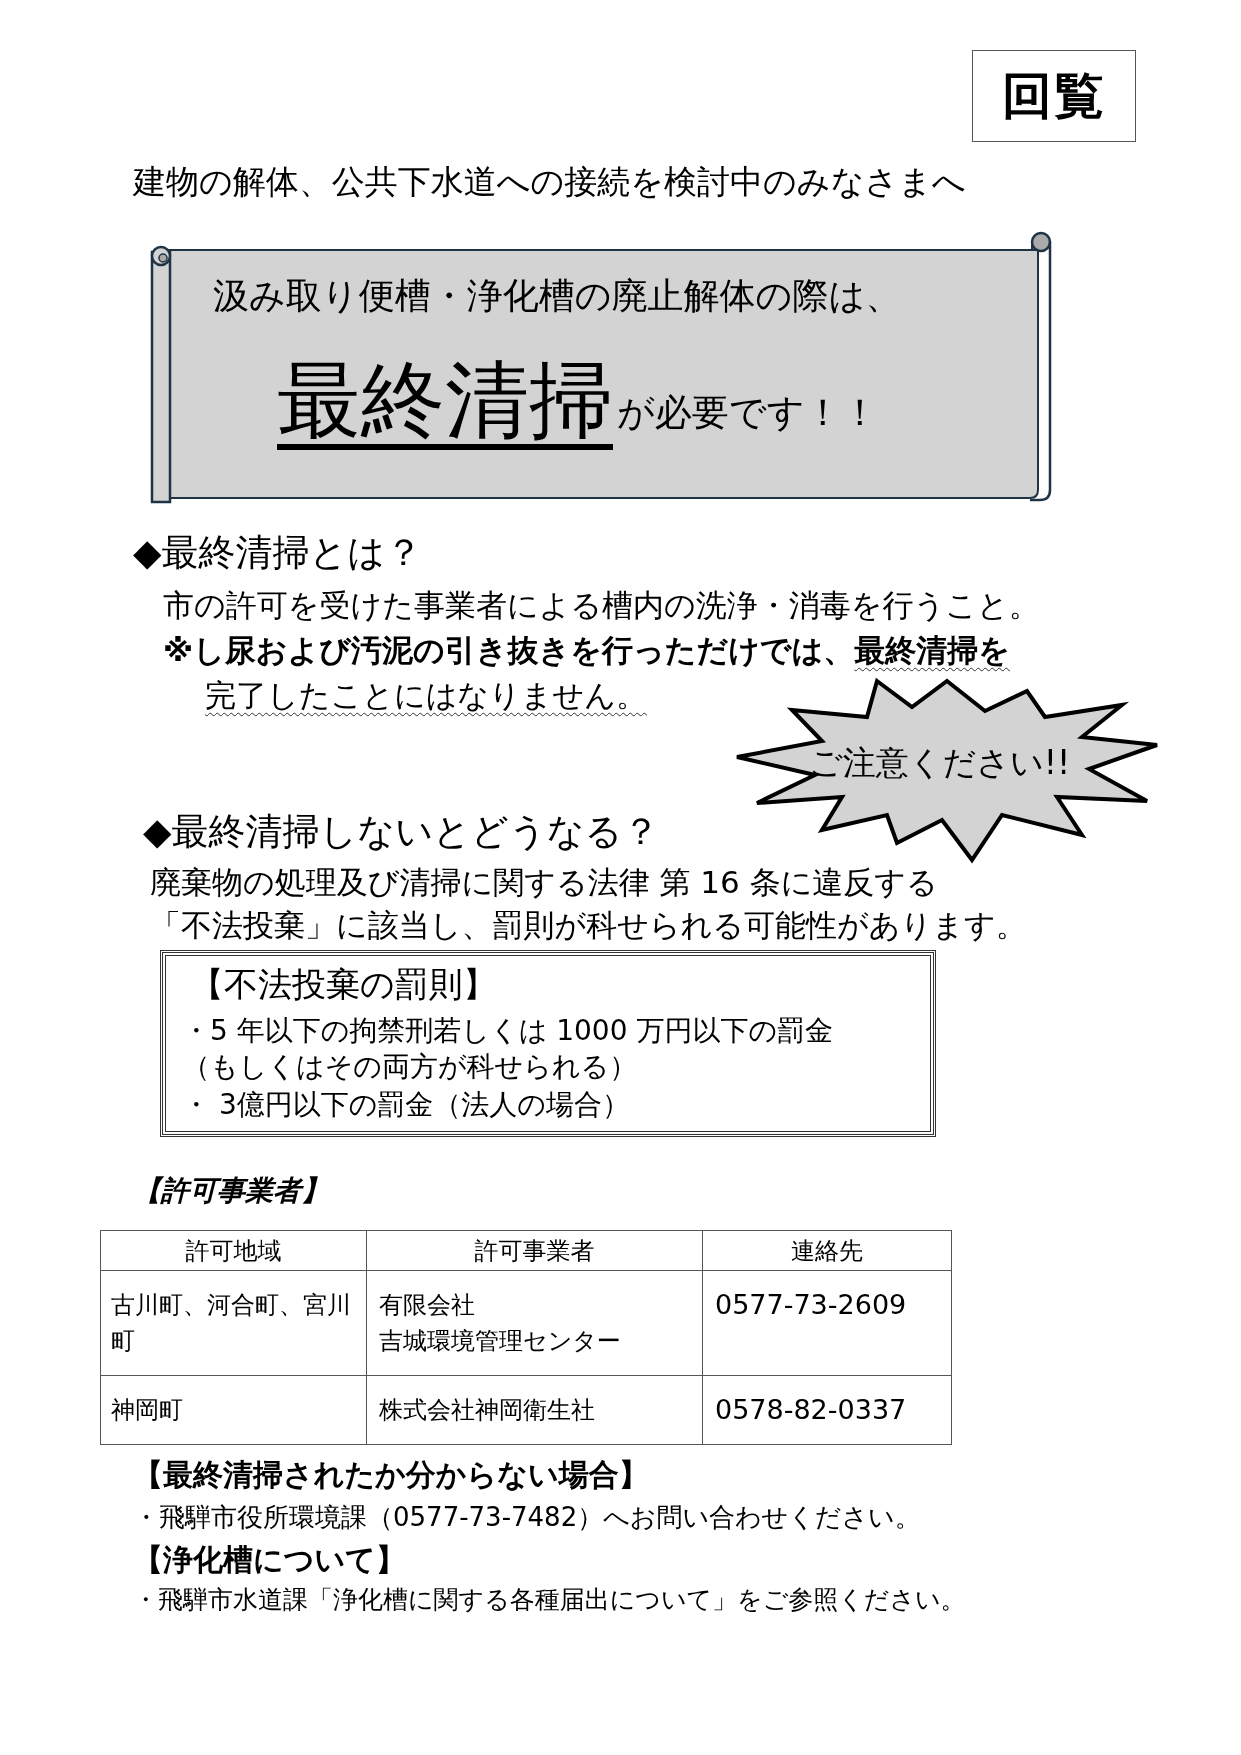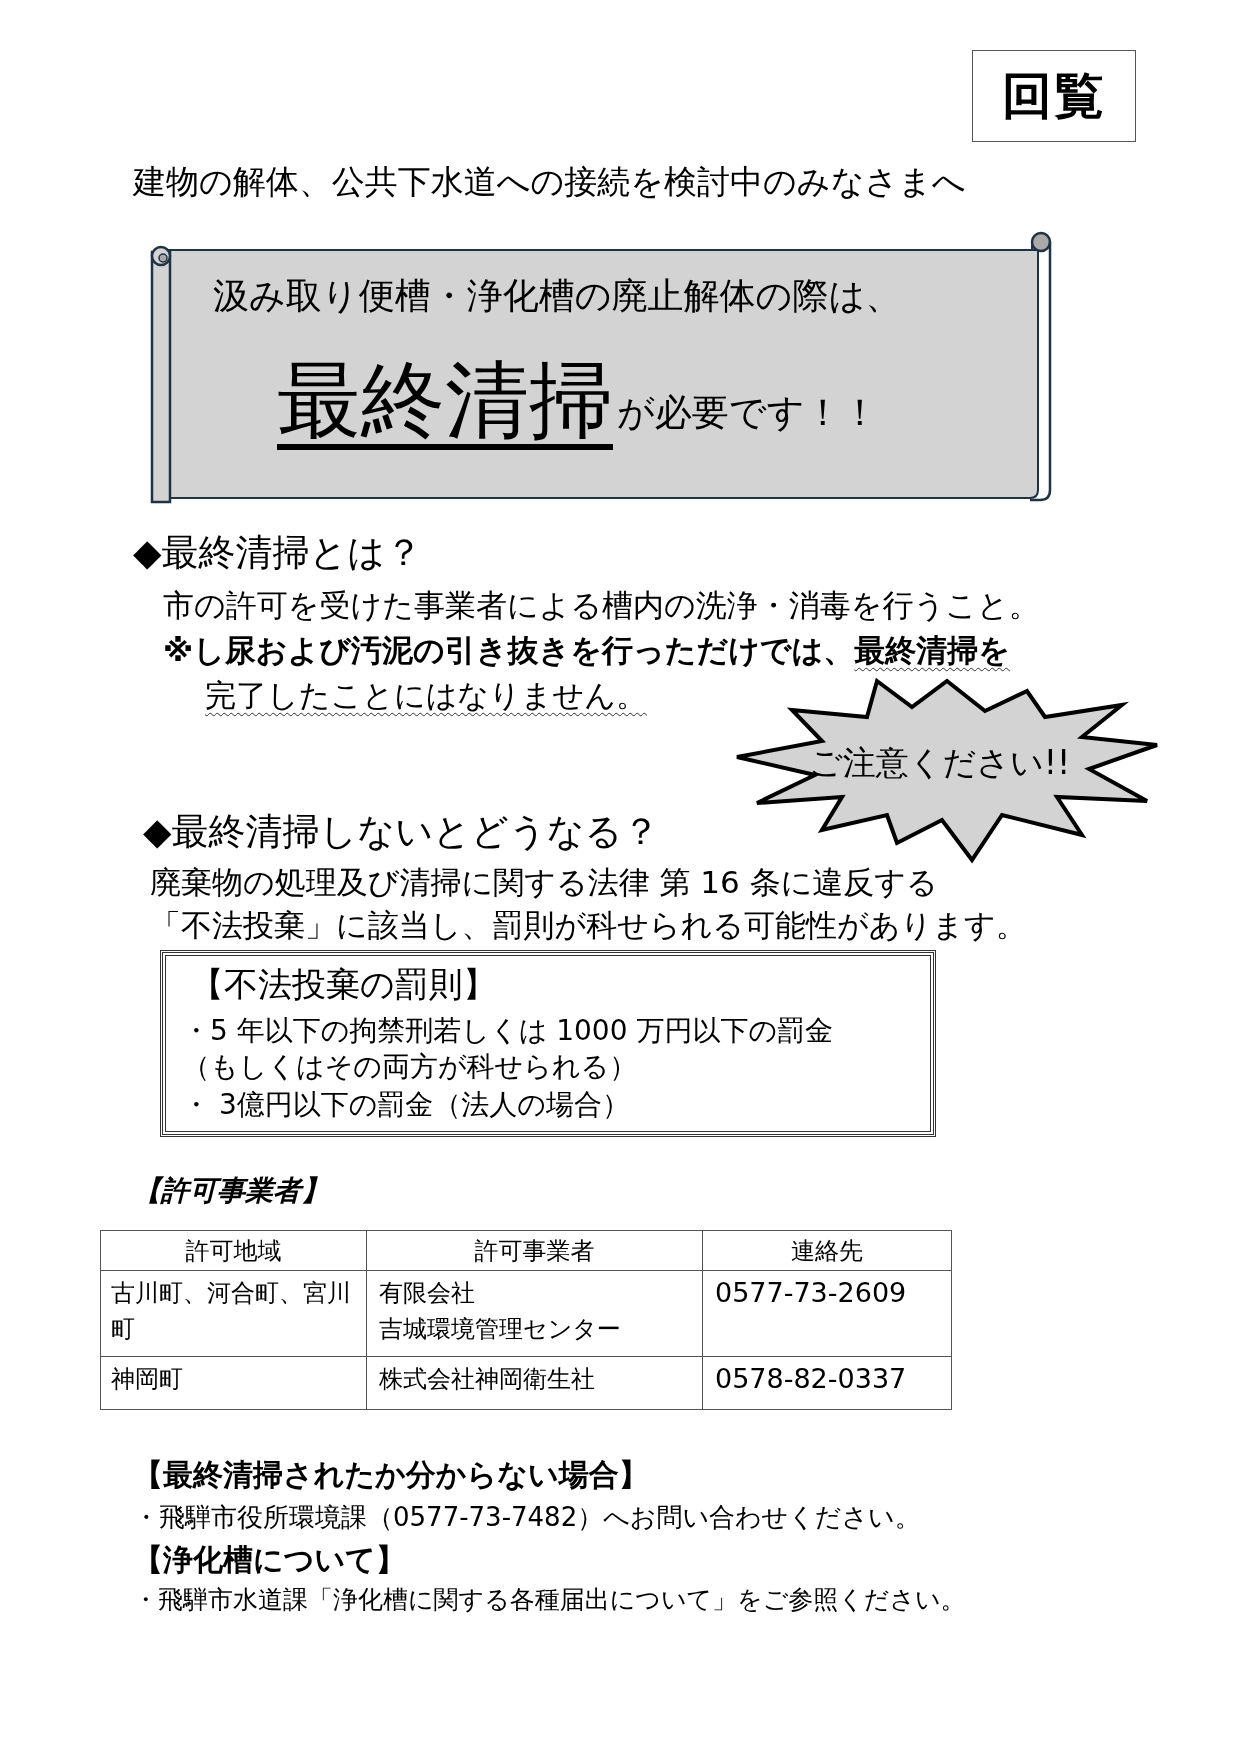--- a/index.html
+++ b/index.html
@@ -34,21 +34,21 @@
   }
   .penalty-title { left: 190px; top: 962px; font-size: 34px; white-space: nowrap; }
   .penalty-line { font-size: 28px; white-space: nowrap; }
   .sec-h { font-size: 30px; font-weight: bold; white-space: nowrap; }
   table.biz {
     position: absolute; left: 100px; top: 1230px; width: 852px;
     border-collapse: collapse; font-size: 24px;
   }
   table.biz th, table.biz td { border: 1.5px solid #555; vertical-align: top; }
   table.biz th { font-weight: normal; height: 37px; text-align: center; vertical-align: middle; }
-  table.biz td { padding: 4px 8px; line-height: 36px; }
+  table.biz td { padding: 16px 8px; line-height: 36px; }
   table.biz td.phone { font-size: 27px; padding-left: 12px; }
   .foot-line { font-size: 26px; white-space: nowrap; }
 </style>
 </head>
 <body>
 
 <div class="abs stamp">
   <span>回覧</span>
 </div>
 

